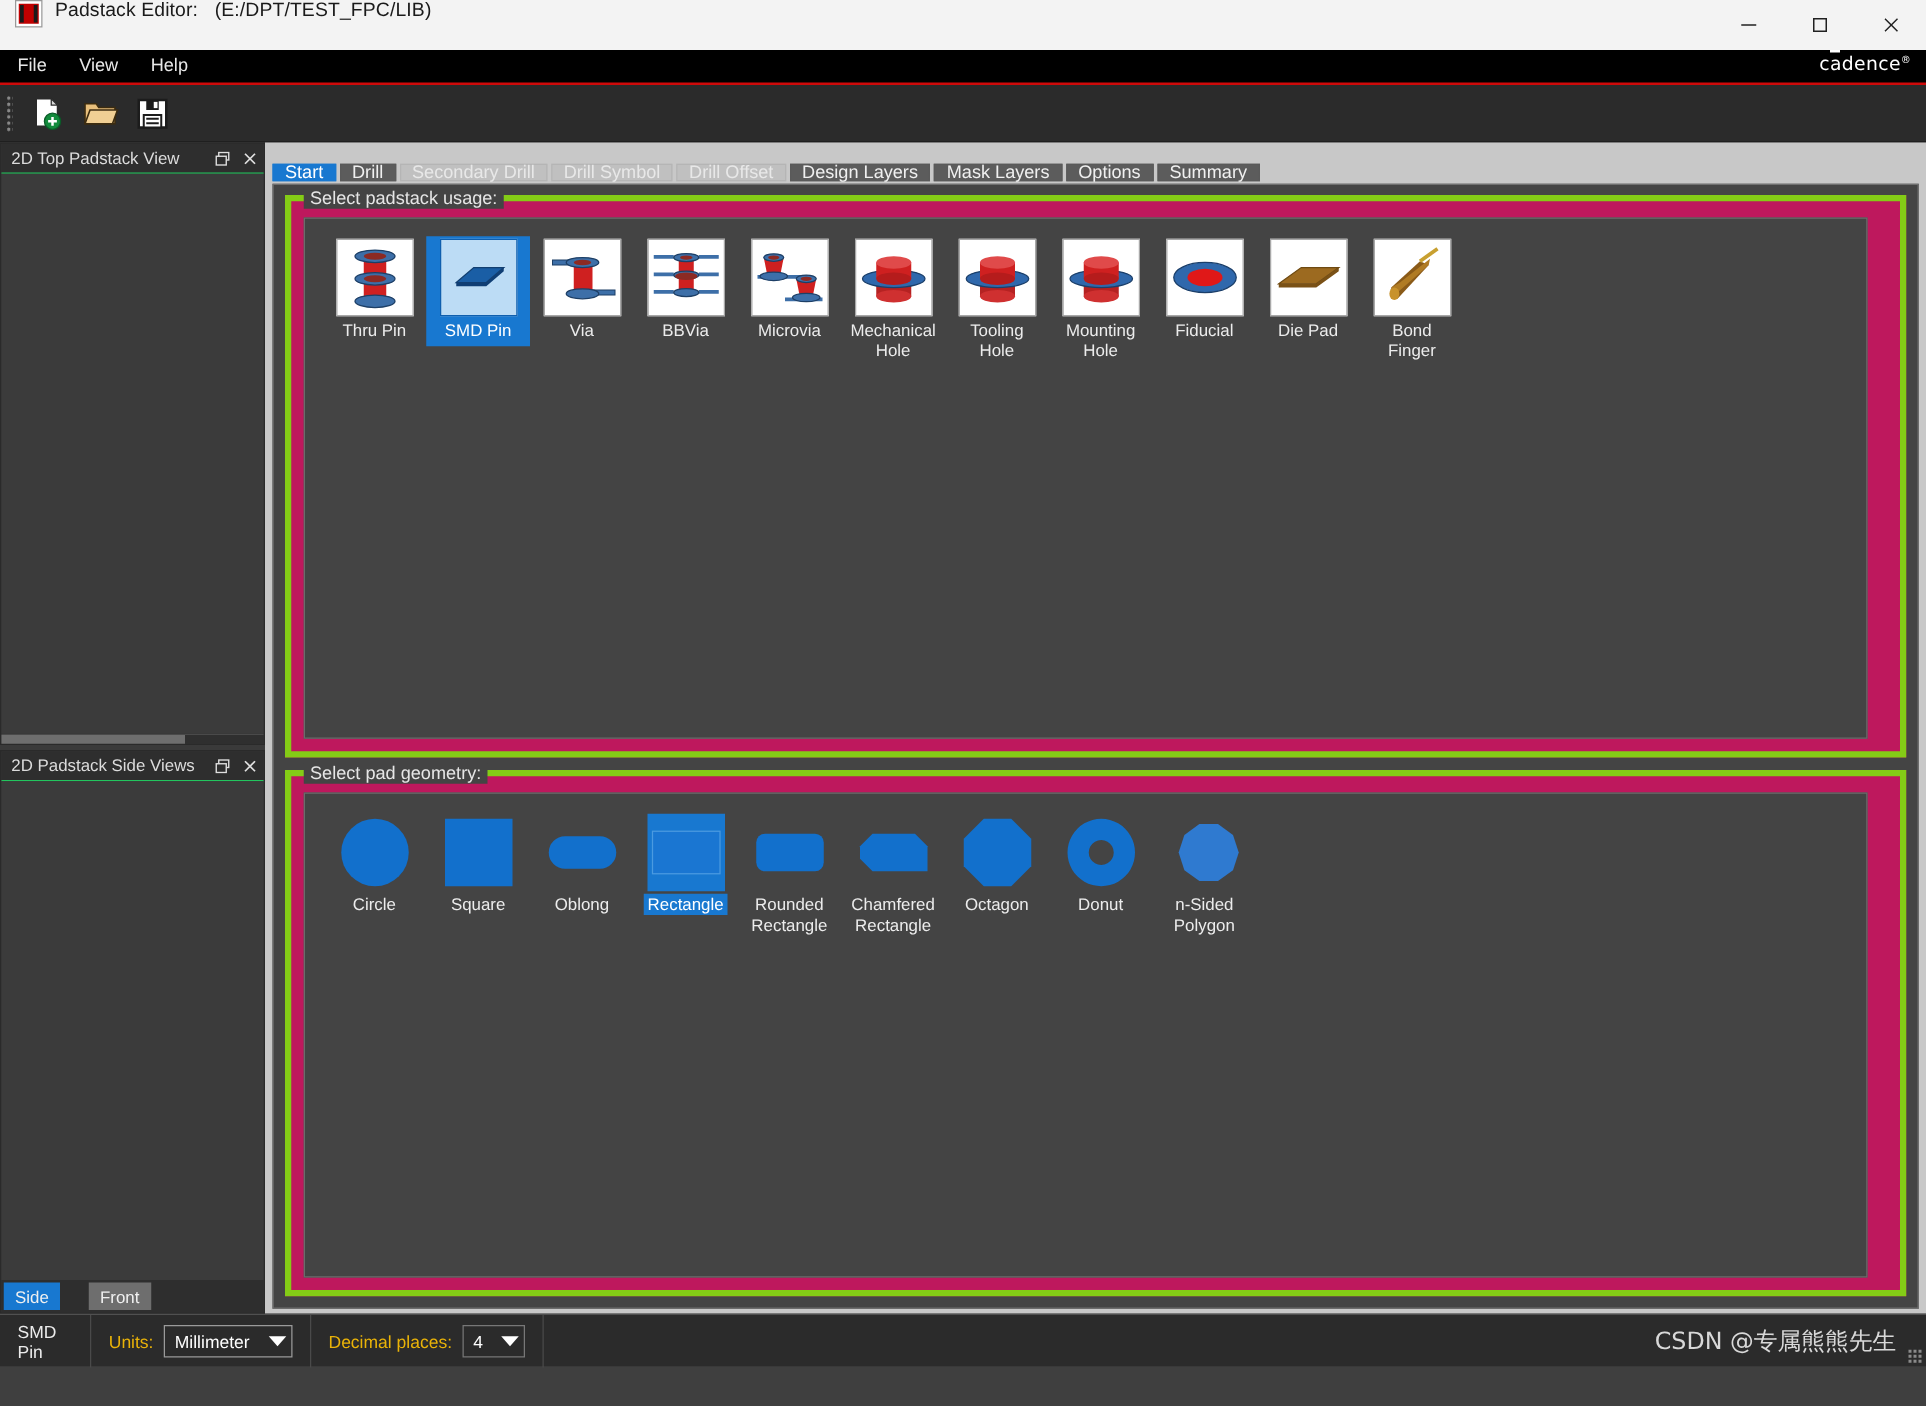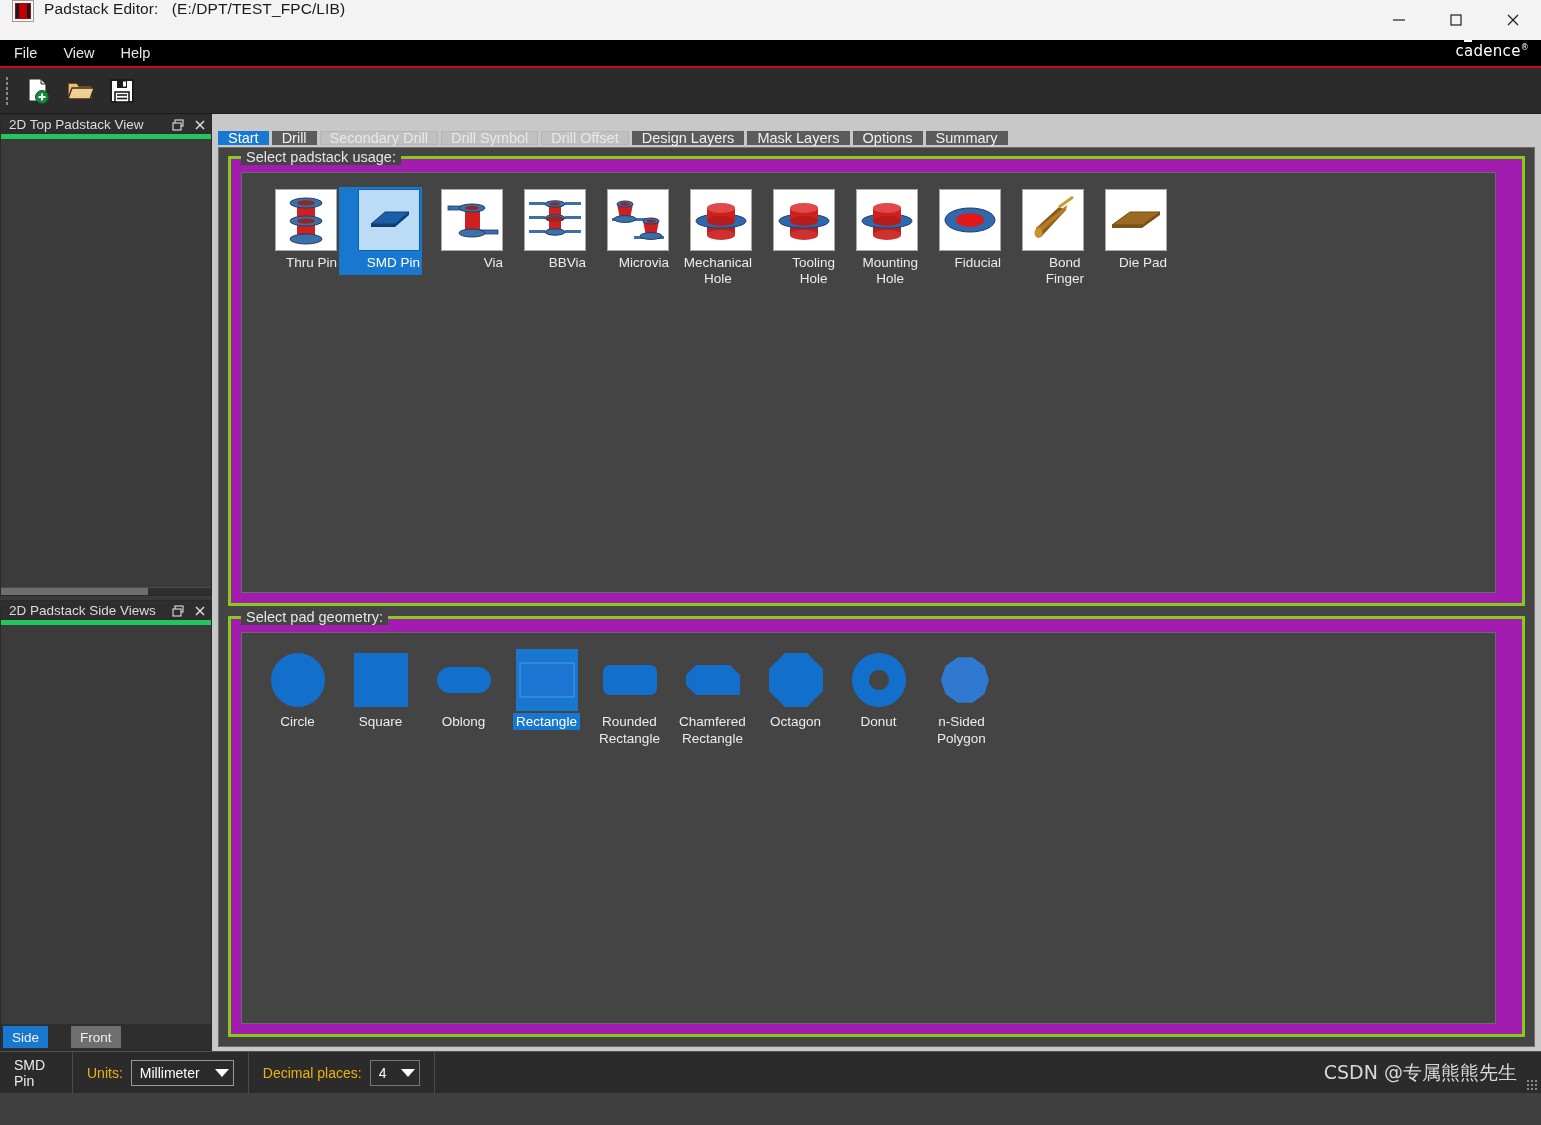--- a/index.html
+++ b/index.html
@@ -114,21 +114,21 @@
     border: 1px solid #2a2a2a;
     overflow: hidden;
   }
   .dock.top { height: 482px; }
   .dock.bottom { flex: 1; }
   .dock-head {
     height: 24px;
     background: #2e2e2e;
     display: flex; align-items: center;
     padding-left: 8px;
-    border-bottom: 5px solid #22c55e;
+    border-bottom: 1px solid #22c55e;
   }
   .dock-title { color: #dcdcdc; font-size: 13.5px; flex: 1; }
   .dock-btn {
     width: 22px; height: 20px; display: flex; align-items: center; justify-content: center;
     color: #e0e0e0; font-size: 13px;
   }
   .dock-body { flex: 1; background: #3b3b3b; }
   .dock-scroll {
     height: 8px; background: #2f2f2f; border-top: 1px solid #4a4a4a;
   }
@@ -166,23 +166,23 @@
     flex: 1;
     background: #444444;
     border: 1px solid #6f6f6f;
     display: flex; flex-direction: column;
     padding: 8px 9px 9px 9px;
     gap: 10px;
   }
 
   .group {
     position: relative;
-    border: 3px solid #84cc16;
+    border: 5px solid #84cc16;
     padding: 13px 26px 10px 10px;
-    background: #a21caf;
+    background: #be185d;
   }
   .group.usage { height: 450px; }
   .group.geom { flex: 1; }
   .group-label {
     position: absolute;
     top: -10px; left: 10px;
     background: #444444;
     color: #e6e6e6;
     font-size: 14.5px;
     padding: 0 5px;
@@ -195,21 +195,21 @@
   }
   .icon-row {
     display: flex;
     align-items: flex-start;
     gap: 0px;
   }
 
   
   .tile {
     width: 83px;
-    display: flex; flex-direction: column; align-items: flex-end;
+    display: flex; flex-direction: column; align-items: center;
     padding: 2px 2px 4px 2px;
   }
   .tile .thumb-box {
     width: 62px; height: 62px;
     background: #ffffff;
     border: 1px solid #a8a8a8;
     position: relative;
     overflow: hidden;
   }
   .tile .cap {
@@ -566,37 +566,37 @@
                   <ellipse cx="30" cy="30" rx="25" ry="12" fill="#2f68ac" stroke="#1b3f6a"></ellipse>
                   <ellipse cx="30" cy="30" rx="14" ry="7" fill="#e01818"></ellipse>
                 </svg>
               </div>
               <div class="cap">Fiducial</div>
             </div>
 
             <div class="tile">
               <div class="thumb-box">
                 <svg width="60" height="60" viewBox="0 0 60 60">
+                  <polygon points="6,35 24,22 54,22 36,35" fill="#9c6a20" stroke="#6e4a12"></polygon>
+                  <polygon points="6,35 36,35 54,22 54,25 36,38 6,38" fill="#7a5116"></polygon>
+                </svg>
+              </div>
+              <div class="cap">Die Pad</div>
+            </div>
+
+            <div class="tile">
+              <div class="thumb-box">
+                <svg width="60" height="60" viewBox="0 0 60 60">
                   <polygon points="13,44 13,38 36,17 43,20 18,47" fill="#8a5a18"></polygon>
                   <polygon points="13,38 20,34 44,15 43,20 18,42" fill="#b07b24"></polygon>
                   <path d="M36,17 L50,7" stroke="#c8a030" stroke-width="3"></path>
                   <ellipse cx="15.5" cy="43" rx="4" ry="5" fill="#c8922c"></ellipse>
                 </svg>
               </div>
               <div class="cap">Bond<br>Finger</div>
-            </div>
-
-            <div class="tile">
-              <div class="thumb-box">
-                <svg width="60" height="60" viewBox="0 0 60 60">
-                  <polygon points="6,35 24,22 54,22 36,35" fill="#9c6a20" stroke="#6e4a12"></polygon>
-                  <polygon points="6,35 36,35 54,22 54,25 36,38 6,38" fill="#7a5116"></polygon>
-                </svg>
-              </div>
-              <div class="cap">Die Pad</div>
             </div>
 
           </div>
         </div>
       </div>
 
       <div class="group geom">
         <div class="group-label">Select pad geometry:</div>
         <div class="group-inner">
           <div class="icon-row">

